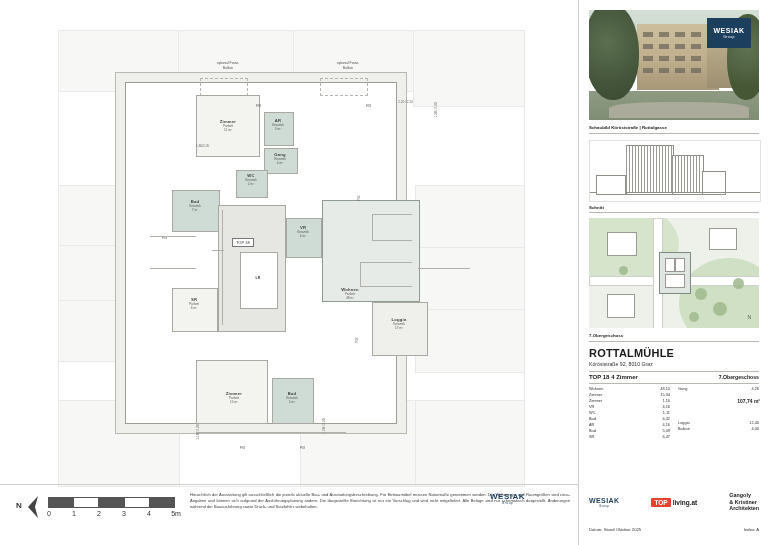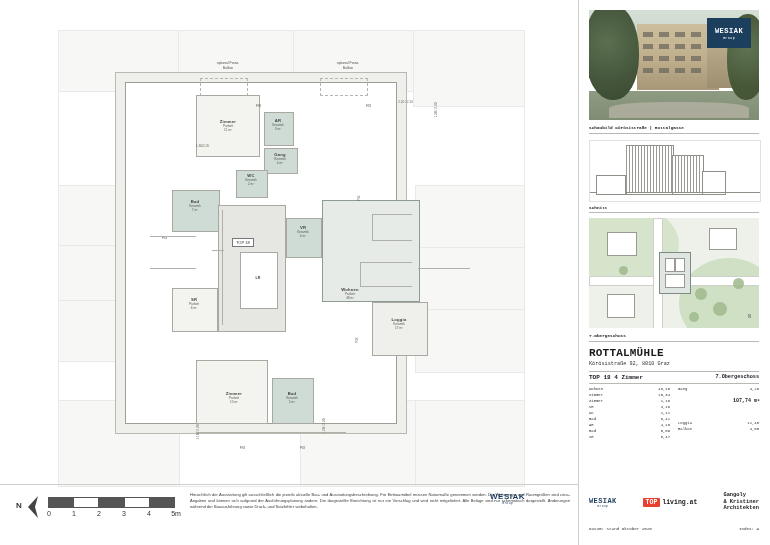--- a/index.html
+++ b/index.html
@@ -59,21 +59,21 @@
 
   .disclaimer{position:absolute;left:190px;top:492px;width:380px;font-size:4.1px;
     line-height:1.5;color:#3a3a3a;text-align:justify;}
 
   
   .vdiv{position:absolute;left:578px;top:0;width:1px;height:545px;background:#cfcfc9;}
   .hdiv{position:absolute;left:578px;top:484px;width:192px;height:1px;background:#cfcfc9;}
   .hdiv2{position:absolute;left:0;top:484px;width:578px;height:1px;background:#cfcfc9;}
 
   
-  .panel{position:absolute;left:579px;top:0;width:191px;height:545px;background:#fff;font-family:Liberation Mono, monospace;}
+  .panel{position:absolute;left:579px;top:0;width:191px;height:545px;background:#fff;}
 
   .render{position:absolute;left:10px;top:10px;width:170px;height:110px;
     background:linear-gradient(#c9d7cf 0%, #b9cbbf 38%, #a9bda f 60%, #9fb3a6 100%);
     overflow:hidden;border:none;}
   .render .sky{position:absolute;left:0;top:0;width:100%;height:38%;
     background:linear-gradient(#d5dfd6,#c3d1c6);}
   .render .tree-l{position:absolute;left:-4px;top:-6px;width:54px;height:96px;
     background:radial-gradient(circle at 40% 40%, #5c6f4f 0%, #44553b 60%, #3a4a33 100%);
     border-radius:40% 50% 45% 50%;}
   .render .tree-r{position:absolute;right:-8px;top:4px;width:40px;height:86px;

